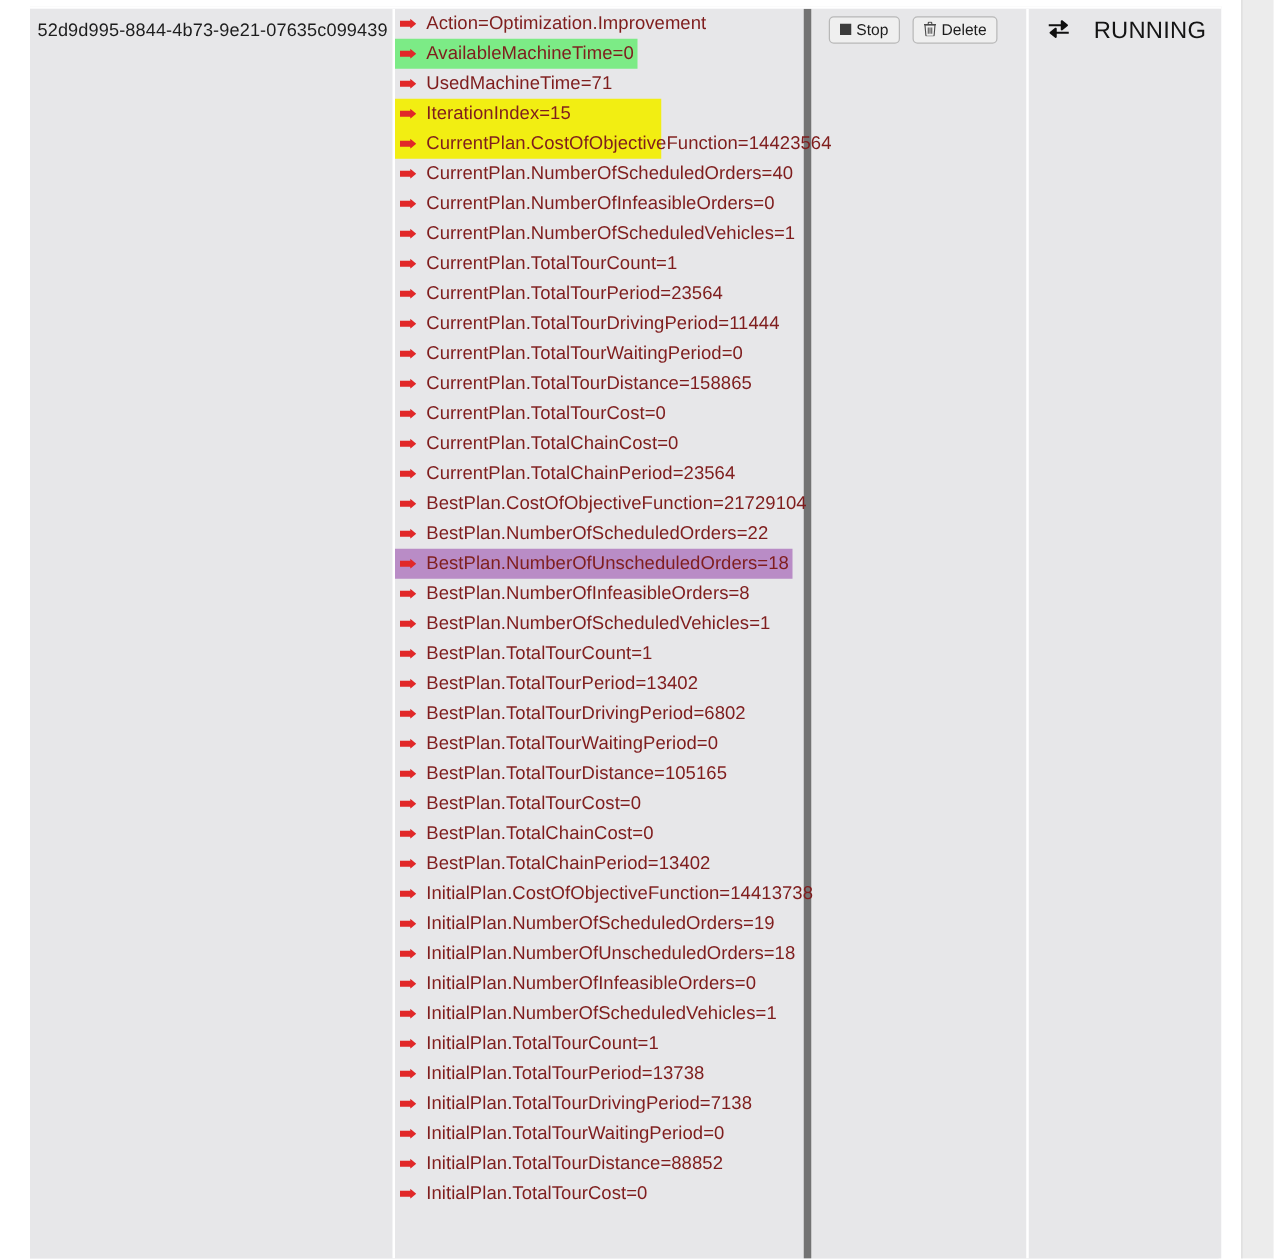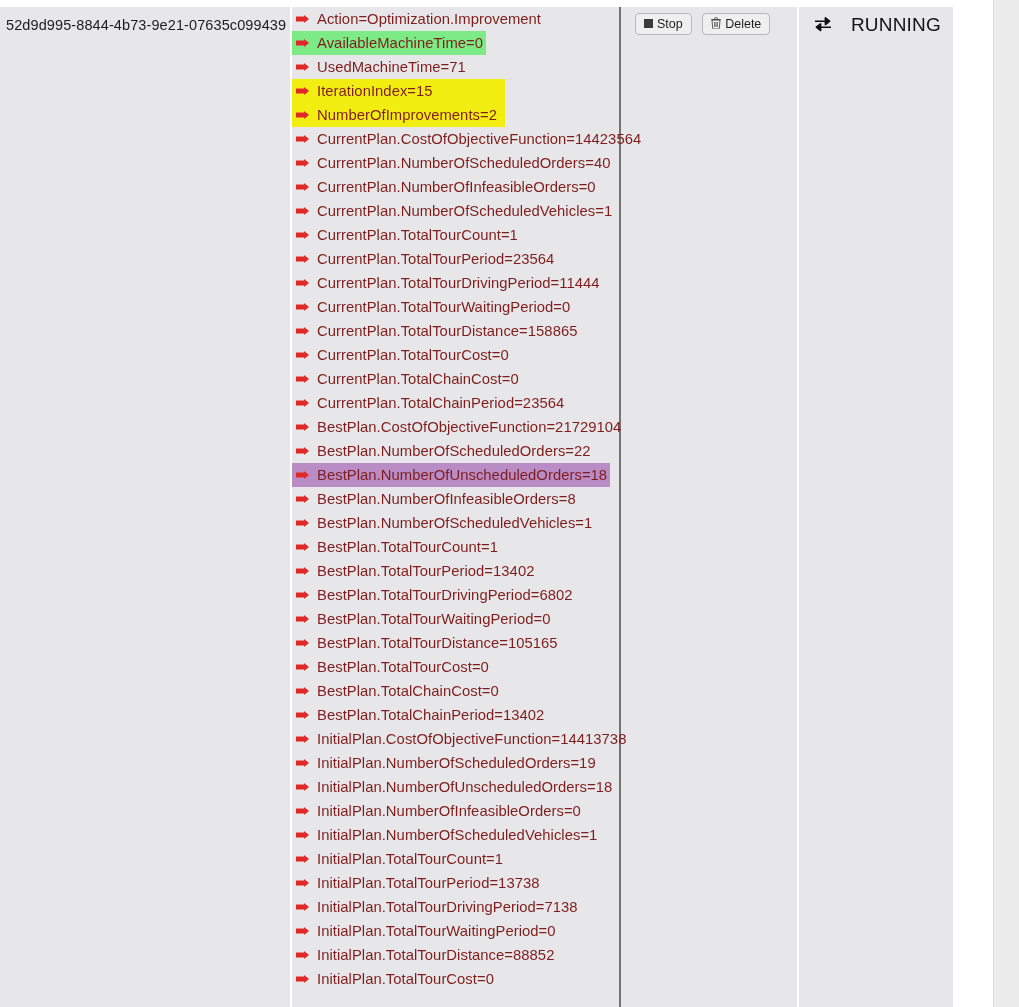--- a/index.html
+++ b/index.html
@@ -16,21 +16,21 @@
     position: relative;
     width: 1019px;
     height: 1007px;
     background: #ffffff;
     overflow: hidden;
   }
 
   
   .job-row {
     position: absolute;
-    left: 0;
+    left: 24px;
     top: 5px;
     width: 953px;
     height: 1002px;
     background: #e7e7e9;
     display: flex;
     flex-direction: row;
     align-items: stretch;
     border-top: 2px solid #ffffff;
     box-sizing: border-box;
     overflow: hidden;
@@ -57,21 +57,21 @@
 
   .col-messages {
     width: 329px;
     border-left: 2px solid #ffffff;
     padding: 0;
     overflow: visible;
   }
 
   .col-actions {
     width: 178px;
-    border-left: 2px solid #737373;
+    border-left: 6px solid #737373;
     padding: 6px 0 0 14px;
   }
 
   .col-status {
     width: 154px;
     border-left: 2px solid #ffffff;
     padding: 7px 10px 0 0;
     text-align: right;
   }
 
@@ -213,28 +213,20 @@
             </span>
             <span class="msg-text">UsedMachineTime=71</span>
           </li>
           <li class="msg">
             <span class="bullet">
               <svg width="13" height="8" viewBox="0 0 13 8" aria-hidden="true">
                 <path d="M0 1.6 h8.2 v-1.6 L13 4 L8.2 8 v-1.6 H0 Z" fill="#e12828"></path>
               </svg>
             </span>
             <span class="msg-text">IterationIndex=15</span>
-          </li>
-          <li class="msg">
-            <span class="bullet">
-              <svg width="13" height="8" viewBox="0 0 13 8" aria-hidden="true">
-                <path d="M0 1.6 h8.2 v-1.6 L13 4 L8.2 8 v-1.6 H0 Z" fill="#e12828"></path>
-              </svg>
-            </span>
-            <span class="msg-text">NumberOfImprovements=2</span>
           </li>
           <li class="msg">
             <span class="bullet">
               <svg width="13" height="8" viewBox="0 0 13 8" aria-hidden="true">
                 <path d="M0 1.6 h8.2 v-1.6 L13 4 L8.2 8 v-1.6 H0 Z" fill="#e12828"></path>
               </svg>
             </span>
             <span class="msg-text">CurrentPlan.CostOfObjectiveFunction=14423564</span>
           </li>
           <li class="msg">

